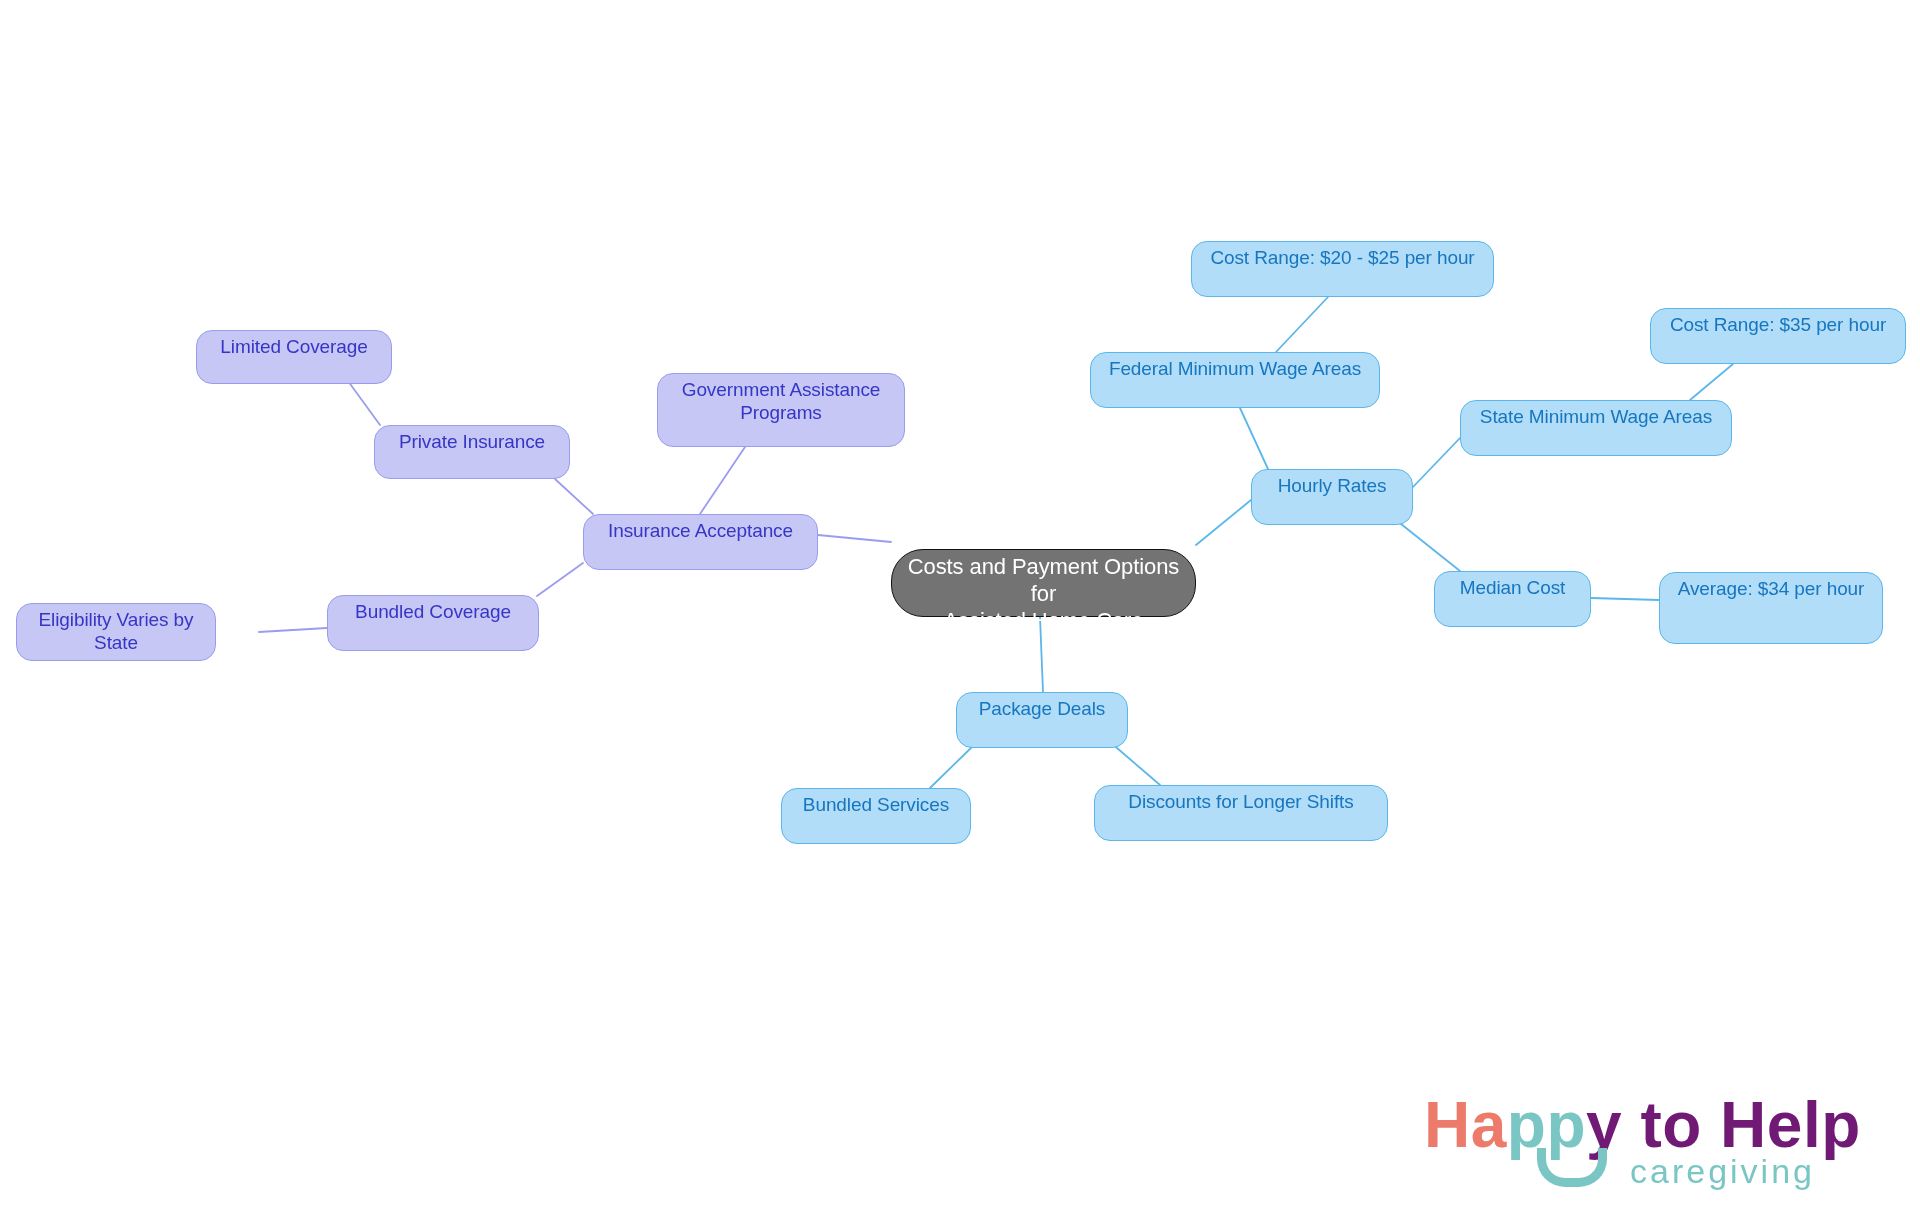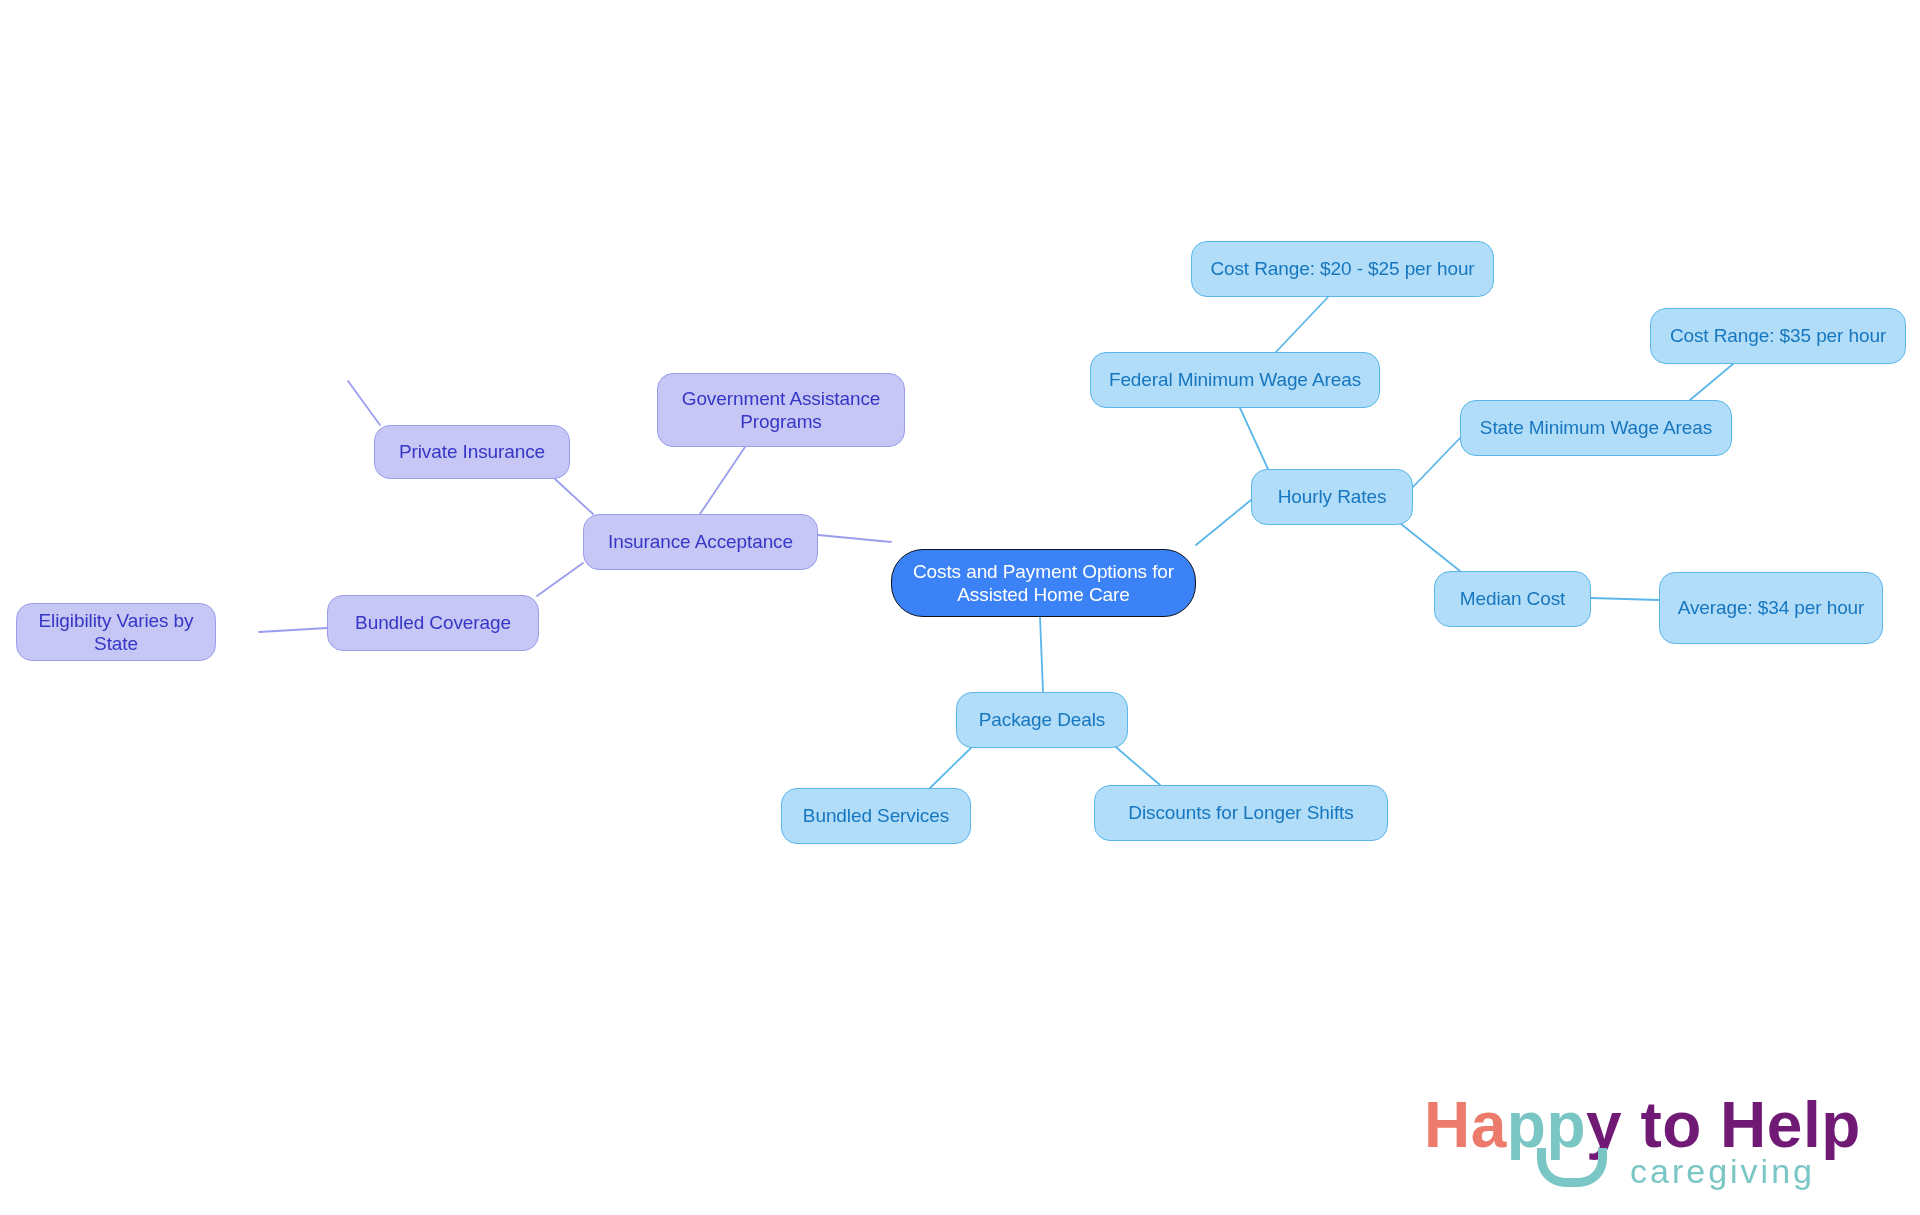--- a/index.html
+++ b/index.html
@@ -23,36 +23,35 @@
     left: 0;
     top: 0;
     width: 1920px;
     height: 1215px;
     pointer-events: none;
   }
   .node {
     position: absolute;
     box-sizing: border-box;
     display: flex;
-    align-items: center;
     justify-content: center;
     text-align: center;
     border-radius: 16px;
     border-style: solid;
     border-width: 1.6px;
     line-height: 1.22;
     white-space: pre-line;
     padding: 4px 10px;
     letter-spacing: -0.1px;
   }
   .node.root {
-    background: #3b82f6;
+    background: #737373;
     border-color: #0d121c;
     color: #ffffff;
-    font-size: 19px;
+    font-size: 22px;
     border-radius: 32px;
     font-weight: 400;
   }
   .node.blue {
     background: #b2ddf8;
     border-color: #5bb7eb;
     color: #1676bf;
     font-size: 19px;
   }
   .node.purple {
@@ -130,20 +129,23 @@
   </div>
 
   <div class="node purple" style="left:583px; top:514px; width:235px; height:56px;">
     <span>Insurance Acceptance</span>
   </div>
 
   <div class="node purple" style="left:374px; top:425px; width:196px; height:54px;">
     <span>Private Insurance</span>
   </div>
 
+  <div class="node purple" style="left:196px; top:330px; width:196px; height:54px;">
+    <span>Limited Coverage</span>
+  </div>
 
   <div class="node purple" style="left:657px; top:373px; width:248px; height:74px;">
     <span>Government Assistance
 Programs</span>
   </div>
 
   <div class="node purple" style="left:327px; top:595px; width:212px; height:56px;">
     <span>Bundled Coverage</span>
   </div>
 

